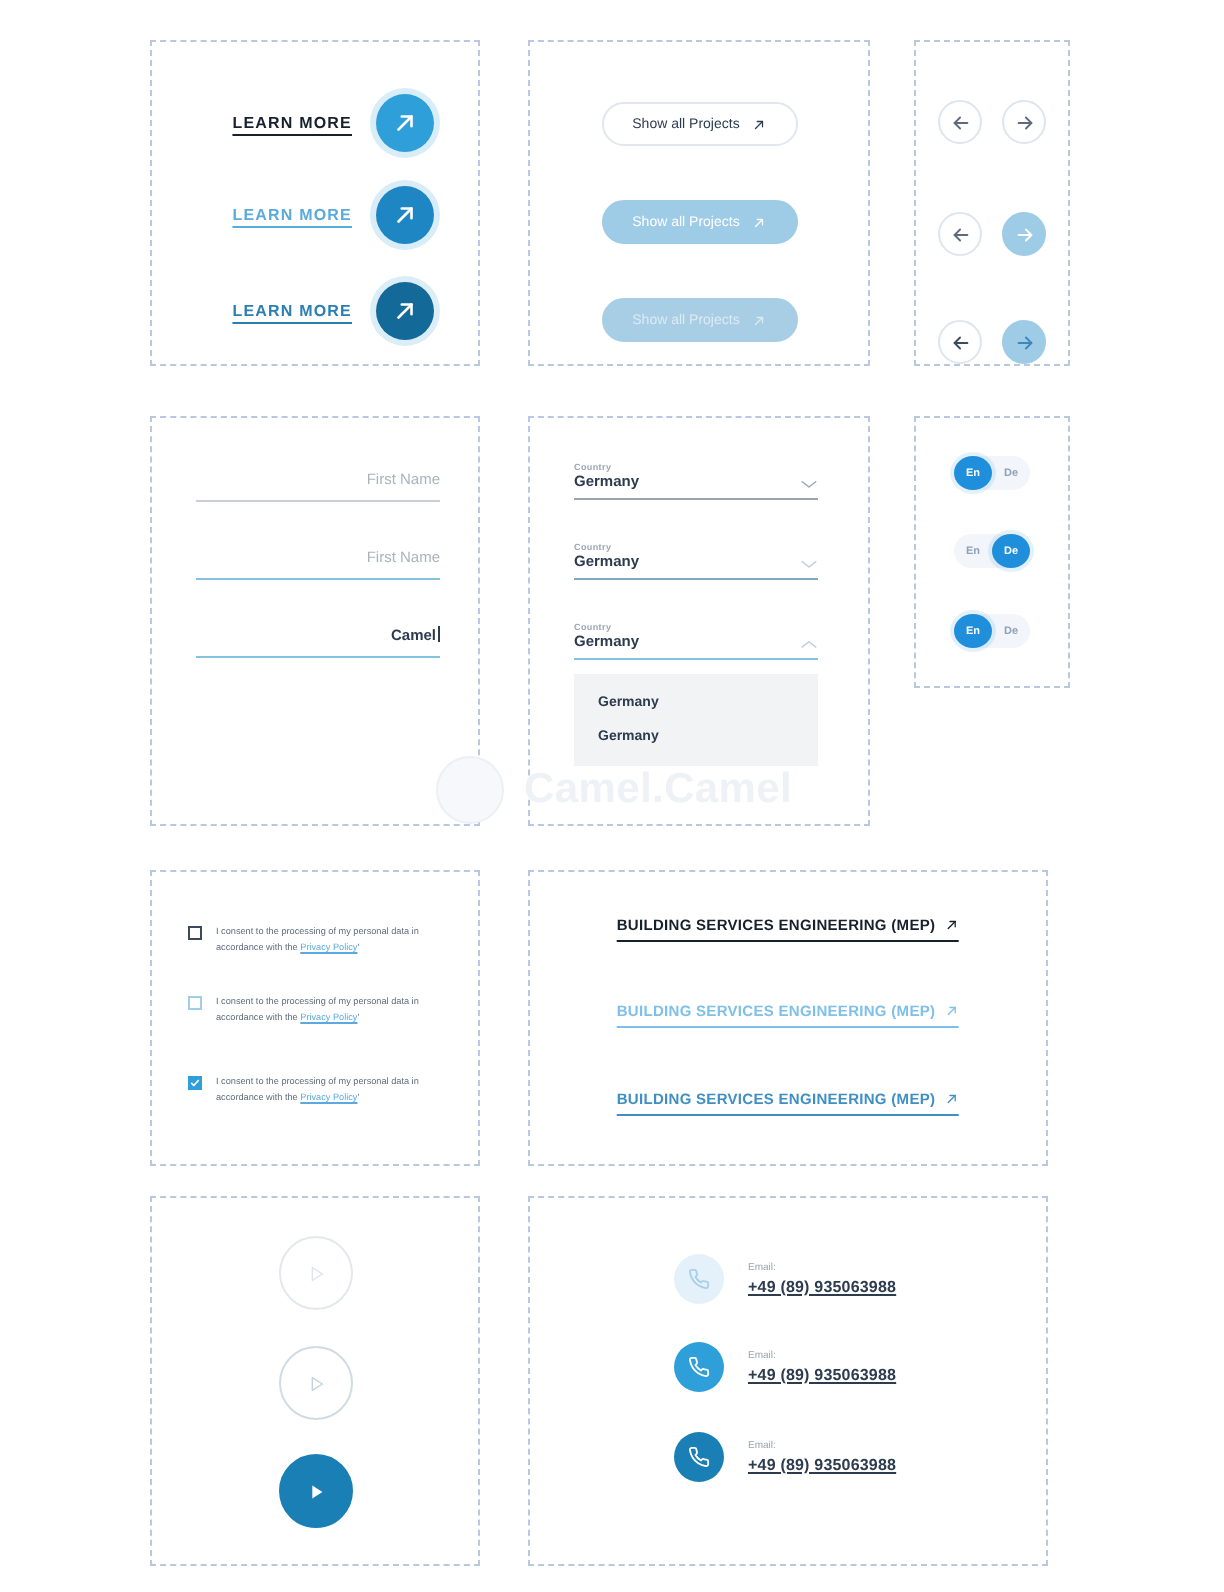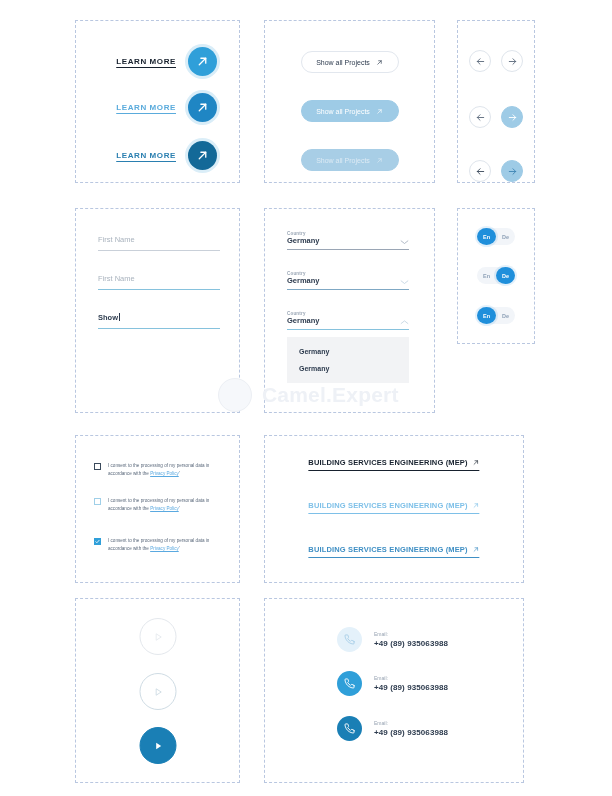--- a/index.html
+++ b/index.html
@@ -104,21 +104,21 @@
   .nav-btn svg { width: 11px; height: 11px; }
 
   
   #p-input { left: 75px; top: 208px; width: 165px; height: 205px; }
   .inp {
     position: absolute;
     left: 22px;
     width: 122px;
     padding-bottom: 5px;
   }
-  .inp-text { font-size: 7.5px; }
+  .inp-text { font-size: 7.5px; text-align: right; }
   .inp-line { height: 1px; margin-top: 6px; }
   .caret {
     display: inline-block;
     width: 1px; height: 8px;
     background: #2d3b4e;
     vertical-align: -1px;
     margin-left: 1px;
   }
 
   
@@ -237,30 +237,30 @@
     gap: 12px;
   }
   .ph-icon {
     width: 25px; height: 25px;
     border-radius: 50%;
     display: flex; align-items: center; justify-content: center;
     flex: 0 0 auto;
   }
   .ph-icon svg { width: 11px; height: 11px; }
   .ph-label { font-size: 5px; color: #98a4b3; margin-bottom: 2px; }
-  .ph-value { font-size: 8px; font-weight: bold; color: #2d3b4e; letter-spacing: .1px; }
+  .ph-value { font-size: 8px; font-weight: bold; color: #2d3b4e; letter-spacing: .1px; text-decoration: underline; }
 </style>
 </head>
 <body>
 
 <div class="sheet">
 
   <div class="watermark">
     <div class="watermark-mark"></div>
-    <div class="watermark-text">Camel.Expert</div>
+    <div class="watermark-text">Camel.Camel</div>
   </div>
 
   <div class="panel" id="p-learnmore">
     <div class="lm-row" style="top:26px">
       <span class="lm-label" style="color:#17212e;text-decoration-color:#17212e">LEARN MORE</span>
       <span class="lm-circle" style="background:#2f9fd9;box-shadow:0 0 0 3px #d9edf8">
         <svg viewBox="0 0 24 24" fill="none" stroke="#ffffff" stroke-width="2.4" stroke-linecap="round" stroke-linejoin="round">
             <line x1="6" y1="18" x2="18" y2="6"></line>
             <polyline points="9,6 18,6 18,15"></polyline>
           </svg>
@@ -358,21 +358,21 @@
   <div class="panel" id="p-input">
     <div class="inp" style="top:26px">
       <div class="inp-text" style="color:#a9b3be">First Name</div>
       <div class="inp-line" style="background:#c9d0d9"></div>
     </div>
     <div class="inp" style="top:65px">
       <div class="inp-text" style="color:#a9b3be">First Name</div>
       <div class="inp-line" style="background:#86c2dd"></div>
     </div>
     <div class="inp" style="top:104px">
-      <div class="inp-text" style="color:#2d3b4e;font-weight:bold"><span>Show</span><span class="caret"></span></div>
+      <div class="inp-text" style="color:#2d3b4e;font-weight:bold"><span>Camel</span><span class="caret"></span></div>
       <div class="inp-line" style="background:#86c2dd"></div>
     </div>
   </div>
 
   <div class="panel" id="p-select">
     <div class="sel" style="top:22px">
       <div class="sel-label">Country</div>
       <div class="sel-row">
         <span class="sel-value">Germany</span>
         <svg class="sel-chev" viewBox="0 0 24 14" fill="none" stroke="#9aa6b5" stroke-width="2" stroke-linecap="round" stroke-linejoin="round">

